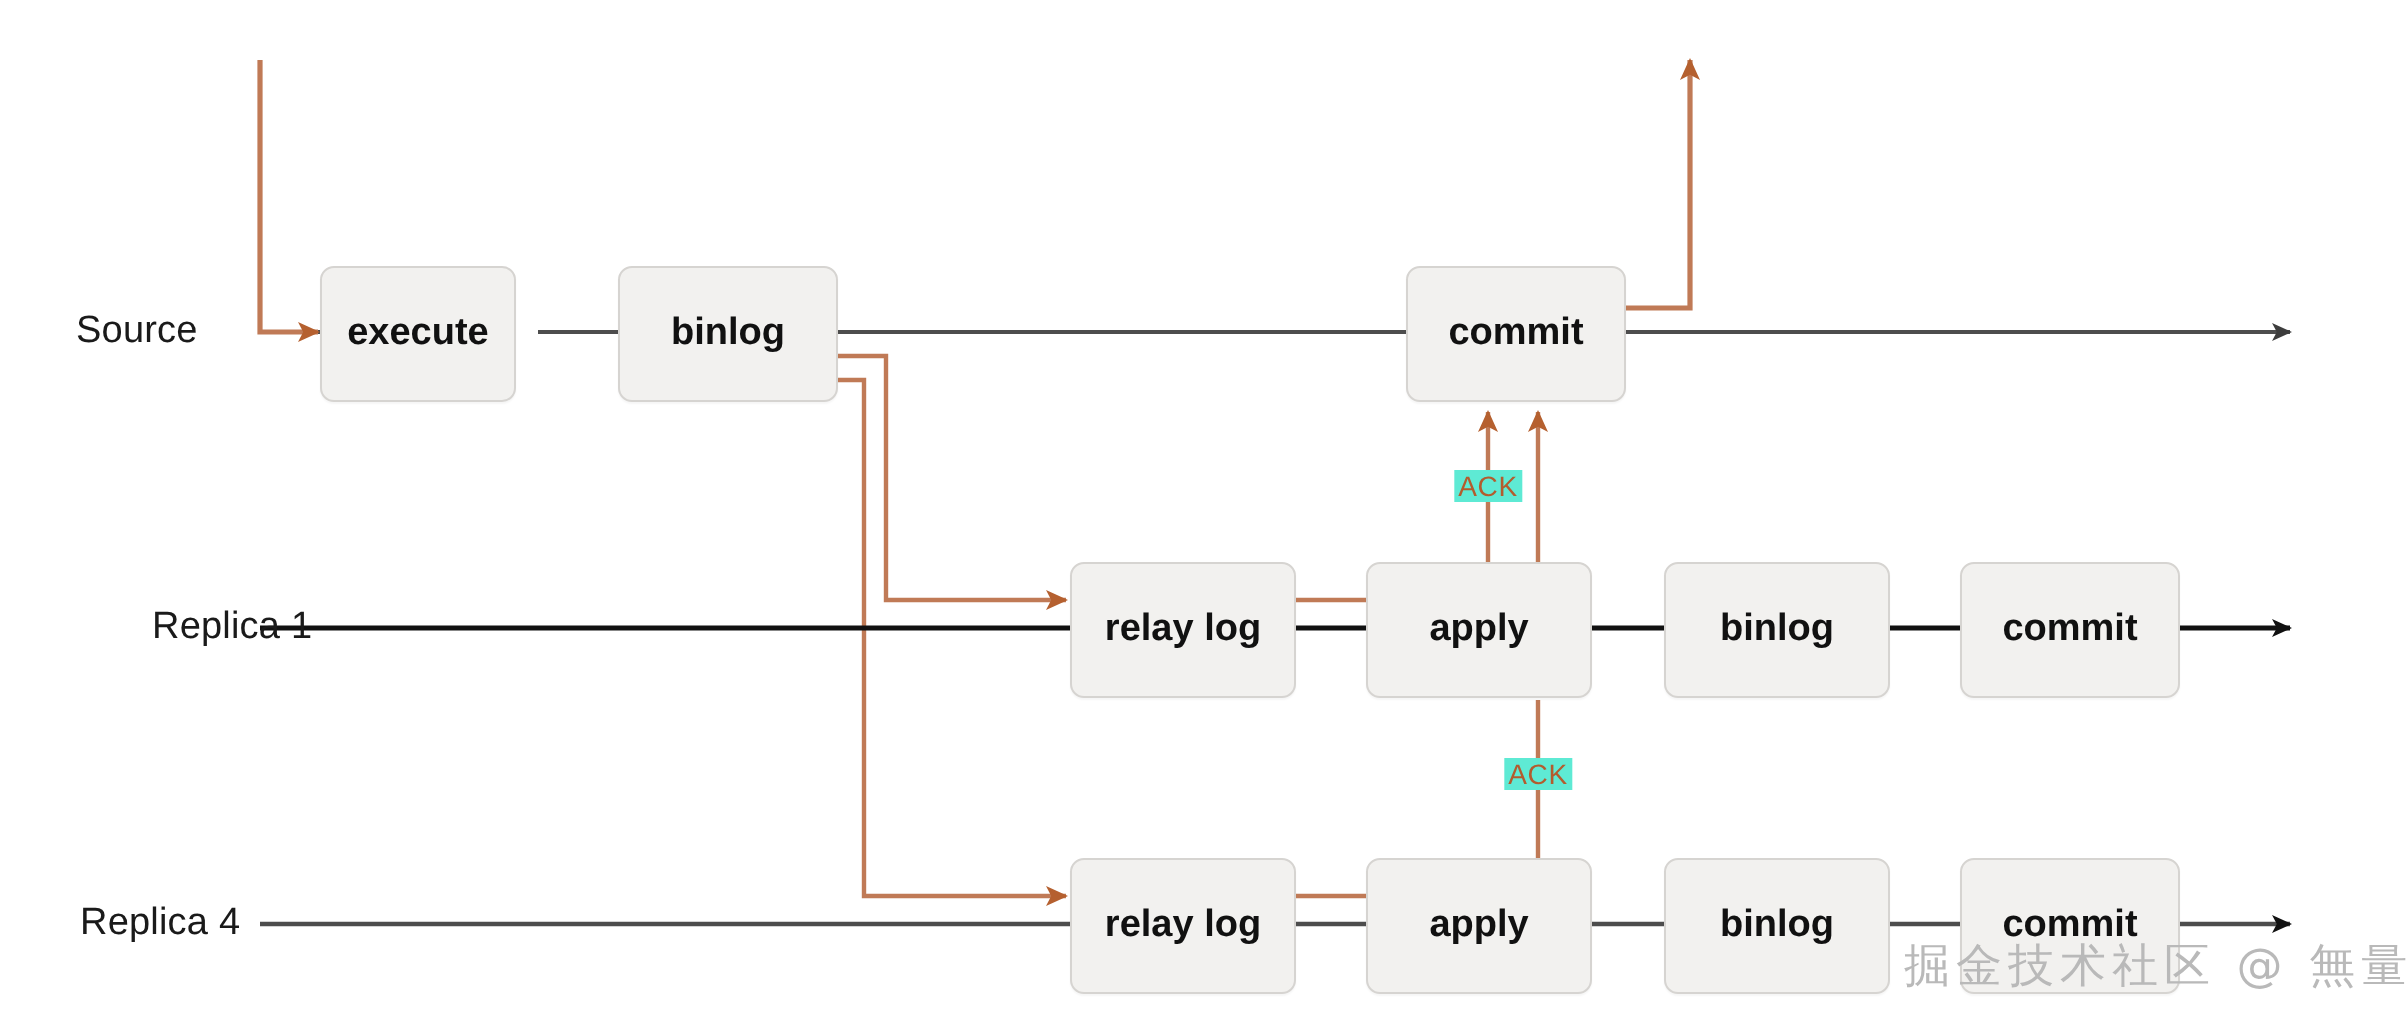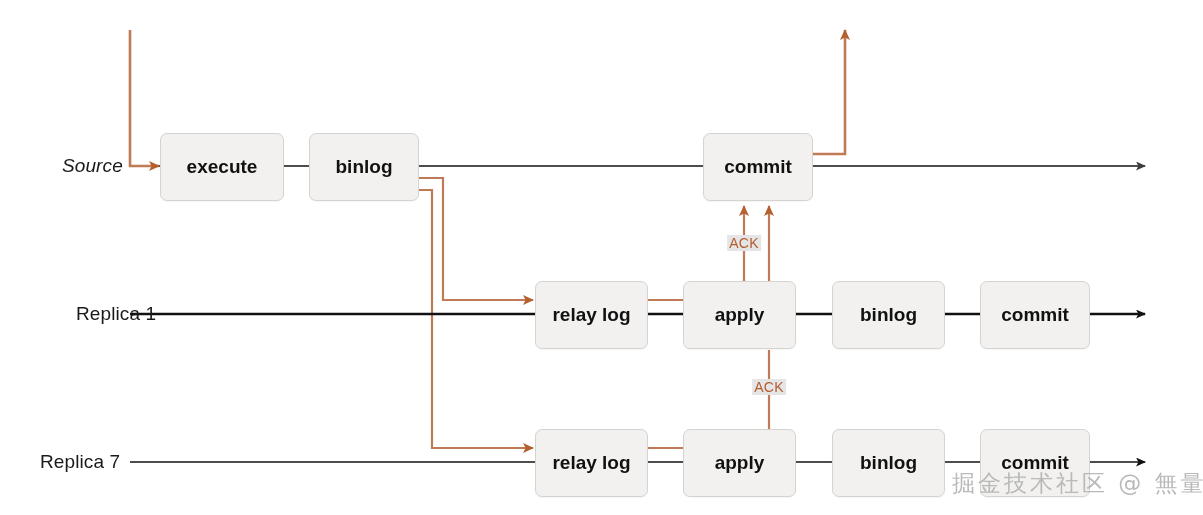--- a/index.html
+++ b/index.html
@@ -47,21 +47,21 @@
     color: #111111;
     white-space: nowrap;
     box-shadow: 0 1px 1px rgba(0,0,0,0.04);
   }
   .ack-label {
     position: absolute;
     font-size: 14px;
     color: #b35c2e;
     white-space: nowrap;
     transform: translate(-50%, -50%);
-    background: #e5e5e5;
+    background: #5eead4;
     padding: 0 2px;
     letter-spacing: 0.3px;
   }
   .watermark {
     position: absolute;
     font-size: 23px;
     color: #b9b9b9;
     white-space: nowrap;
     letter-spacing: 3px;
     transform: translateY(-50%);
@@ -120,25 +120,25 @@
       <line x1="944" y1="462" x2="981" y2="462" stroke="#4d4d4d" stroke-width="2.2"></line>
       <line x1="1089" y1="462" x2="1145" y2="462" stroke="#4d4d4d" stroke-width="2.2" marker-end="url(#arrow-black)"></line>
     </g>
 
     <line x1="647" y1="448" x2="684" y2="448" stroke="#c07a56" stroke-width="2.2"></line>
 
     <path d="M769,429 L769,350" fill="none" stroke="#c07a56" stroke-width="2.2"></path>
     <path d="M769,281 L769,206" fill="none" stroke="#c07a56" stroke-width="2.2" marker-end="url(#arrow-orange)"></path>
   </svg>
 
-  <div class="lane-label" style="left:62px; top:166px;font-style:italic;">Source</div>
+  <div class="lane-label" style="left:38px; top:166px;">Source</div>
   <div class="lane-label" style="left:40px; top:314px;margin-left:36px;">Replica 1</div>
-  <div class="lane-label" style="left:40px; top:462px;">Replica 7</div>
+  <div class="lane-label" style="left:40px; top:462px;">Replica 4</div>
 
-  <div class="node-box" style="left:160px; top:133px; width:124px; height:68px;">execute</div>
+  <div class="node-box" style="left:160px; top:133px; width:98px; height:68px;">execute</div>
   <div class="node-box" style="left:309px; top:133px; width:110px; height:68px;">binlog</div>
   <div class="node-box" style="left:703px; top:133px; width:110px; height:68px;">commit</div>
 
   <div class="node-box" style="left:535px; top:281px; width:113px; height:68px;">relay log</div>
   <div class="node-box" style="left:683px; top:281px; width:113px; height:68px;">apply</div>
   <div class="node-box" style="left:832px; top:281px; width:113px; height:68px;">binlog</div>
   <div class="node-box" style="left:980px; top:281px; width:110px; height:68px;">commit</div>
 
   <div class="node-box" style="left:535px; top:429px; width:113px; height:68px;">relay log</div>
   <div class="node-box" style="left:683px; top:429px; width:113px; height:68px;">apply</div>

